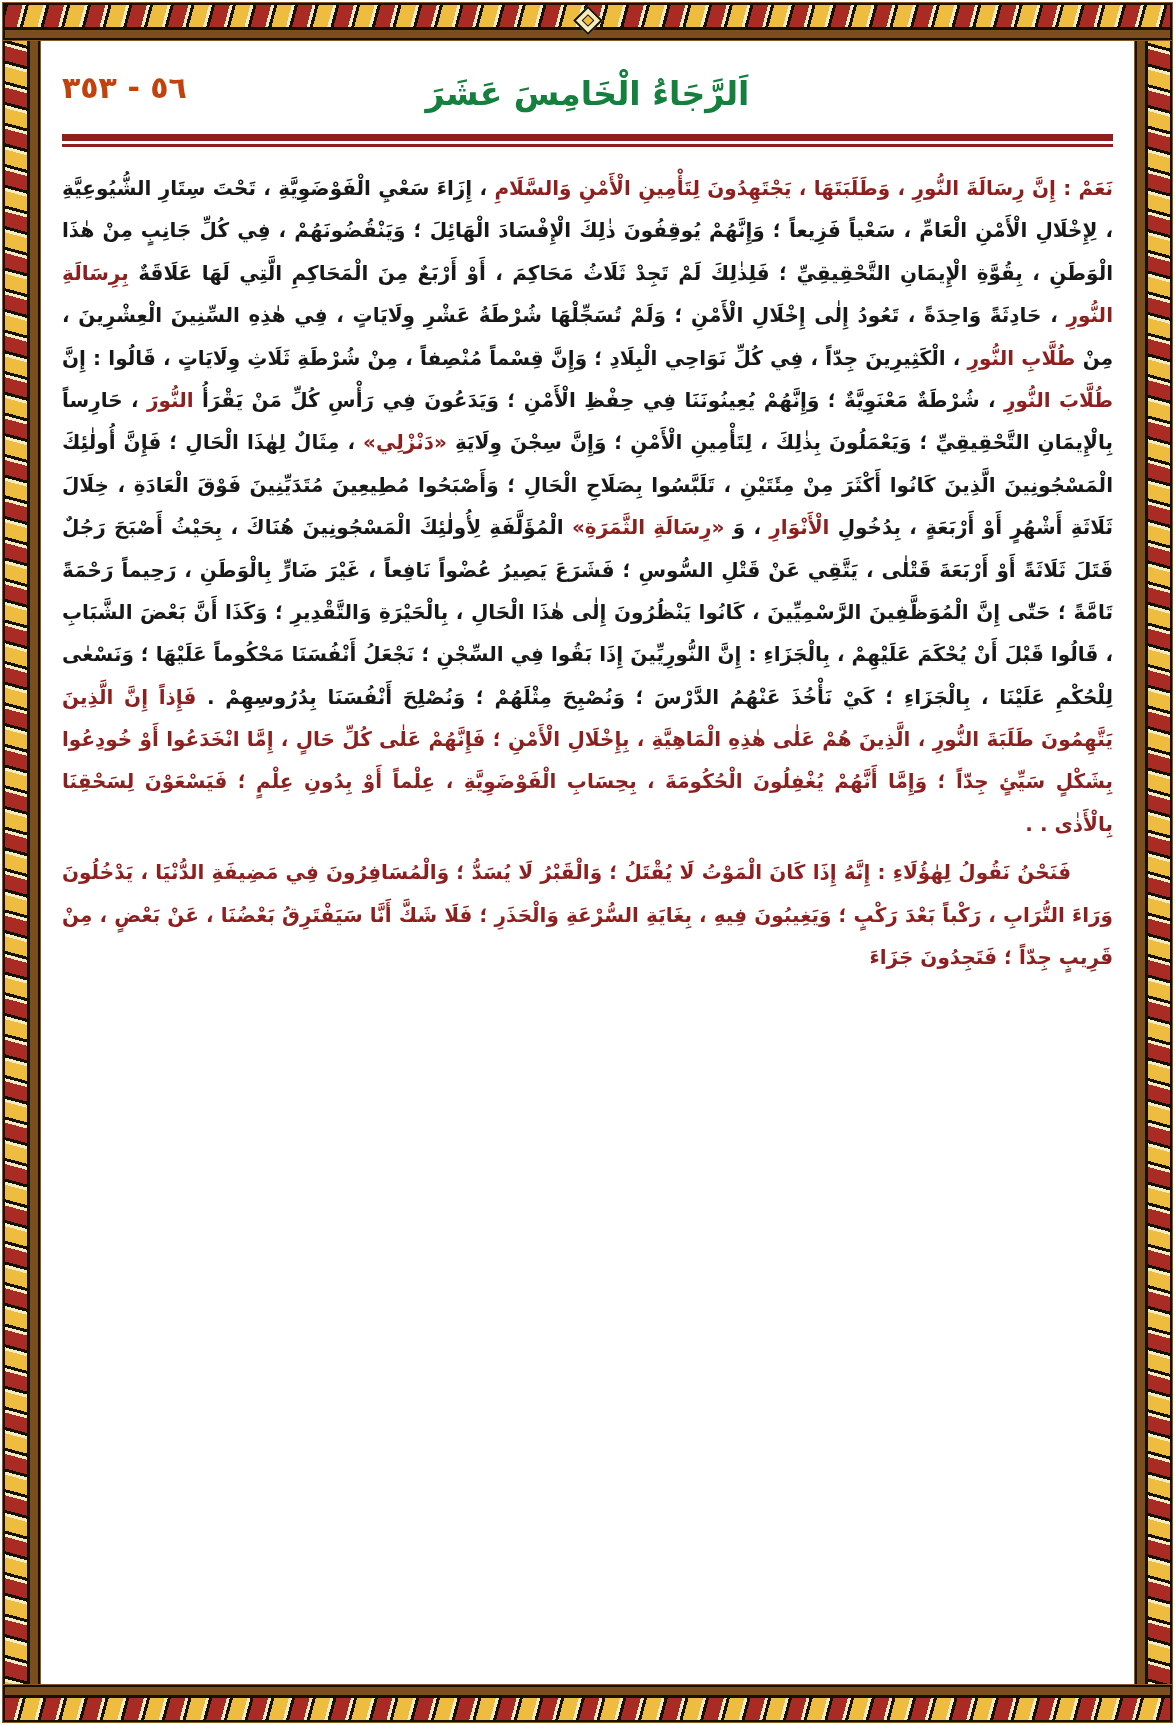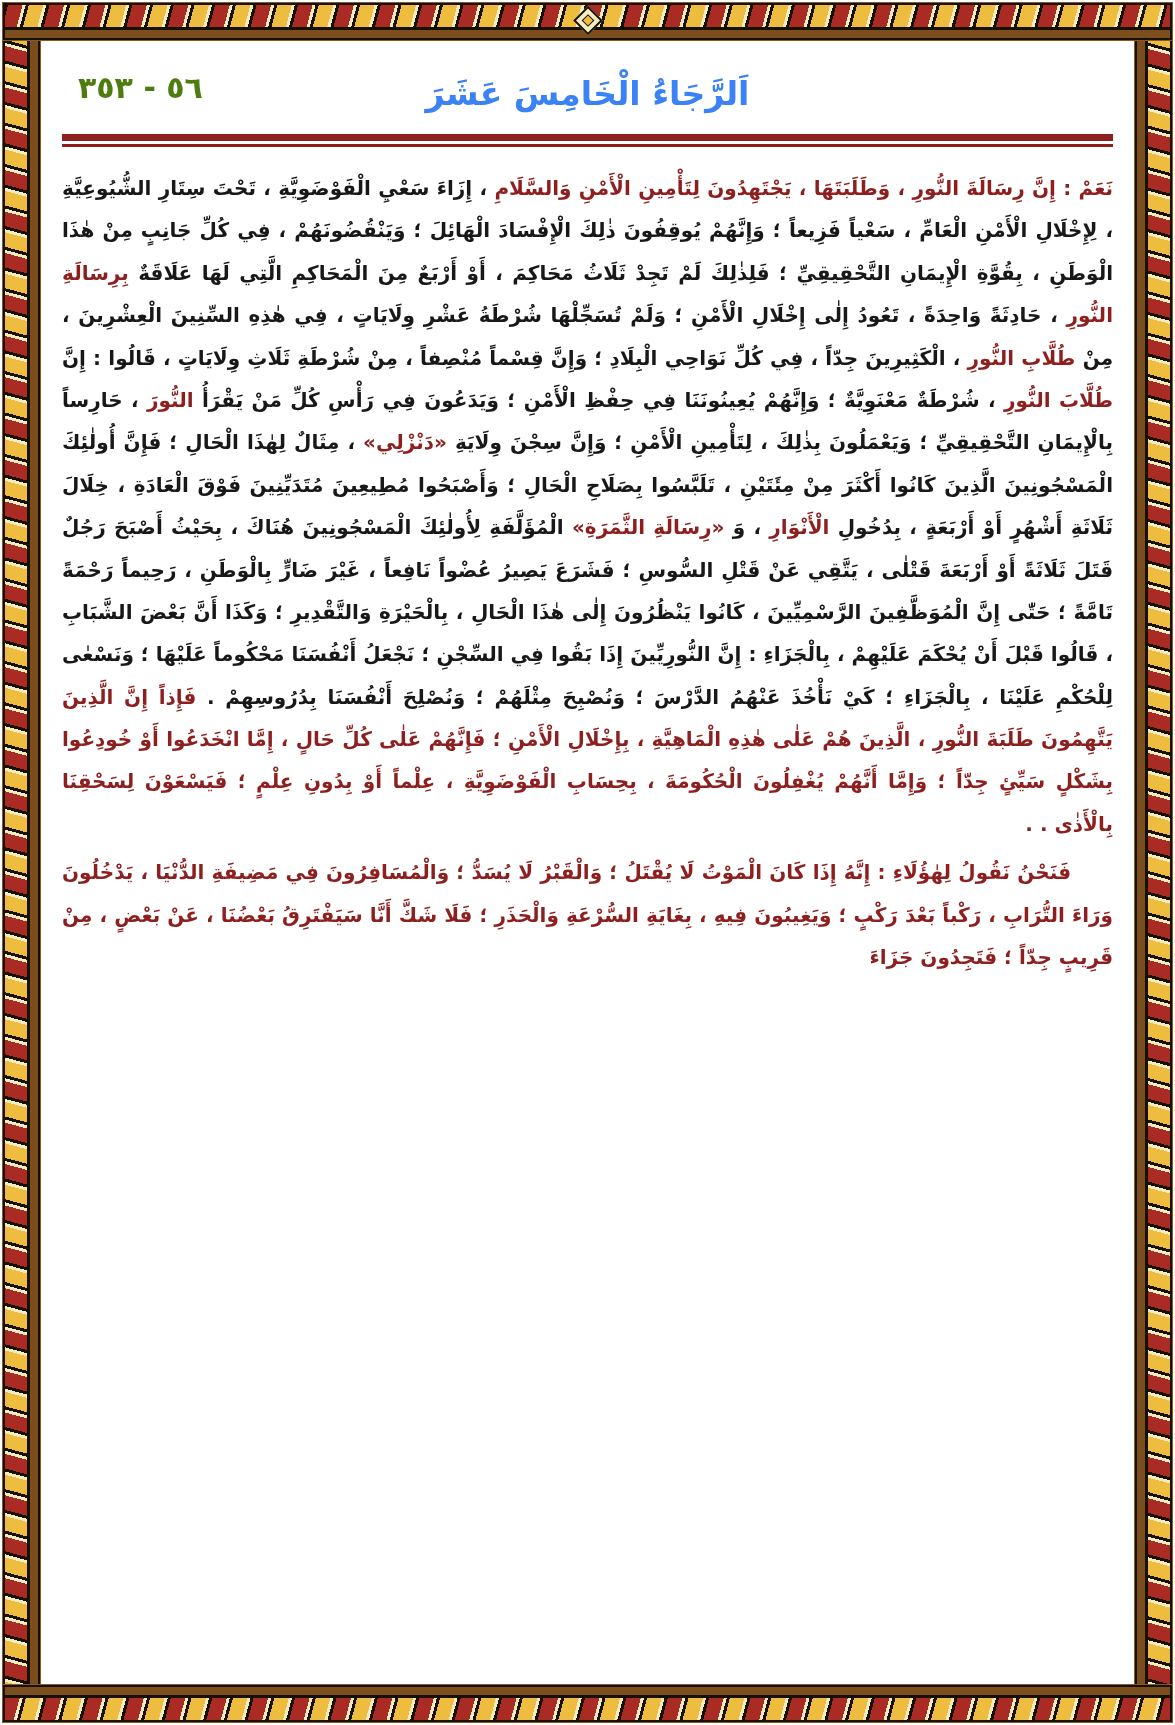--- a/index.html
+++ b/index.html
@@ -37,26 +37,25 @@
     content:"";position:absolute;inset:4px;background:#eebc3e;border:1px solid #171004;
   }
   
   .content{
     position:absolute;inset:46px 62px 46px 62px;
     overflow:hidden;direction:rtl;
   }
   .header{position:relative;height:64px;margin-top:16px;}
   .pagenum{
     position:absolute;left:0;top:8px;
-    color:#4d7c0f;font-weight:700;font-size:30px;letter-spacing:1px;
+    color:#c2410c;font-weight:700;font-size:30px;letter-spacing:1px;
     direction:rtl;
-    margin-left:16px;
   }
   .title{
-    text-align:center;color:#3b82f6;font-weight:700;font-size:33px;
+    text-align:center;color:#15803d;font-weight:700;font-size:33px;
     line-height:64px;
   }
   .rule-thick{height:7px;background:#8e1f1f;margin-top:8px;}
   .rule-thin{height:3px;background:#8e1f1f;margin-top:3px;}
   
   .bodytext{
     margin-top:20px;
     font-size:20px;font-weight:700;color:#181818;
     line-height:2.12;
     text-align:justify;text-justify:inter-word;

